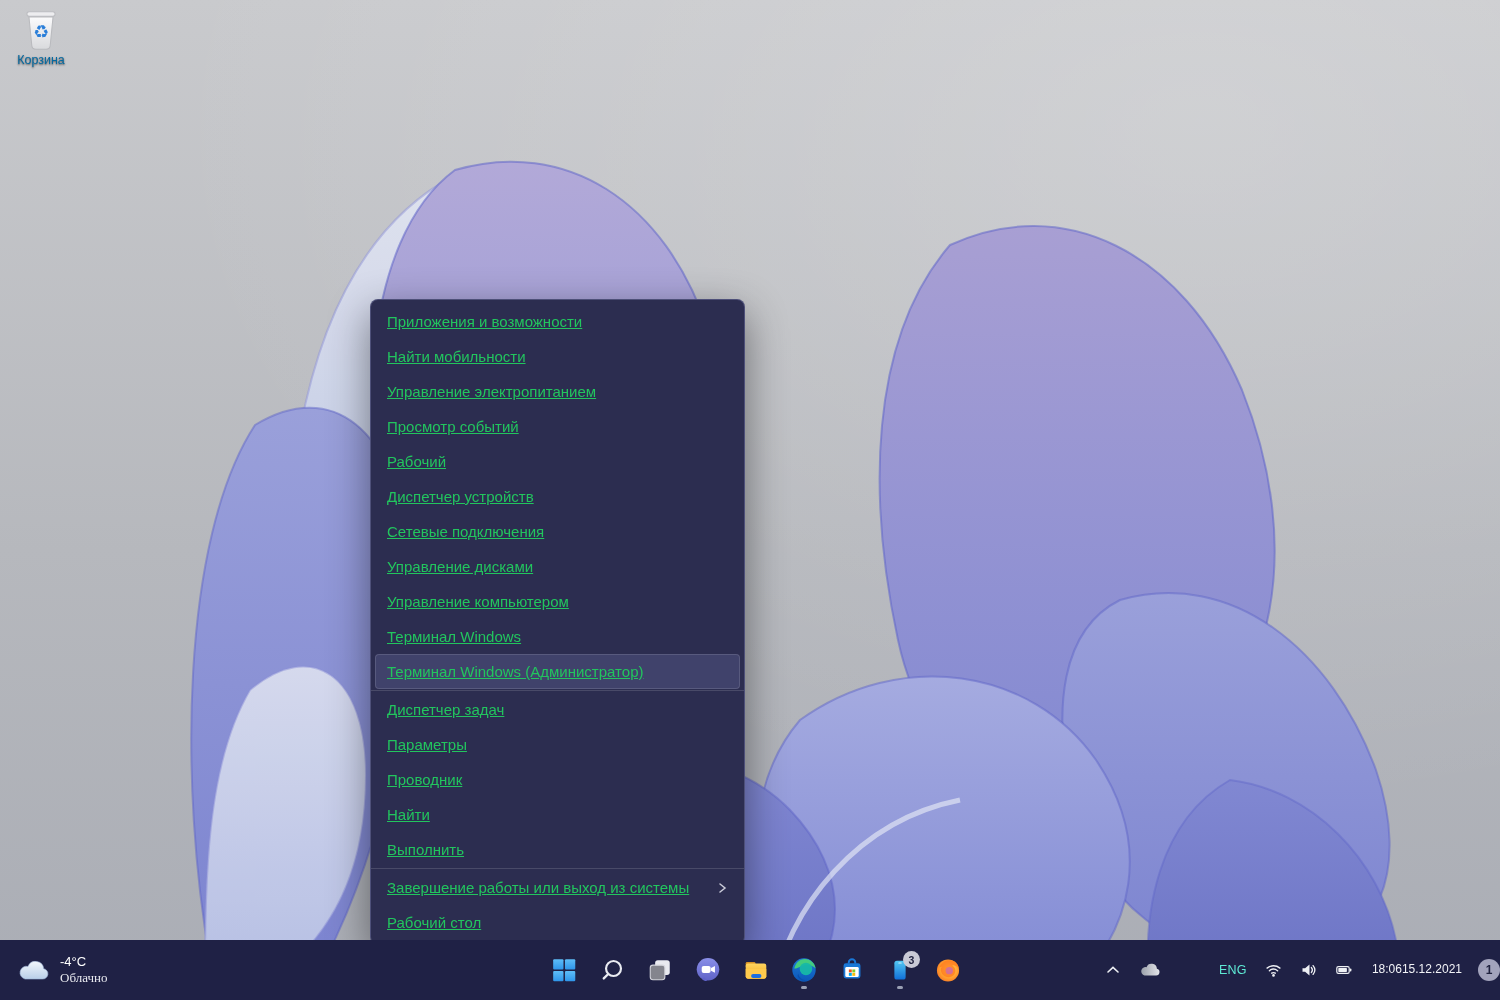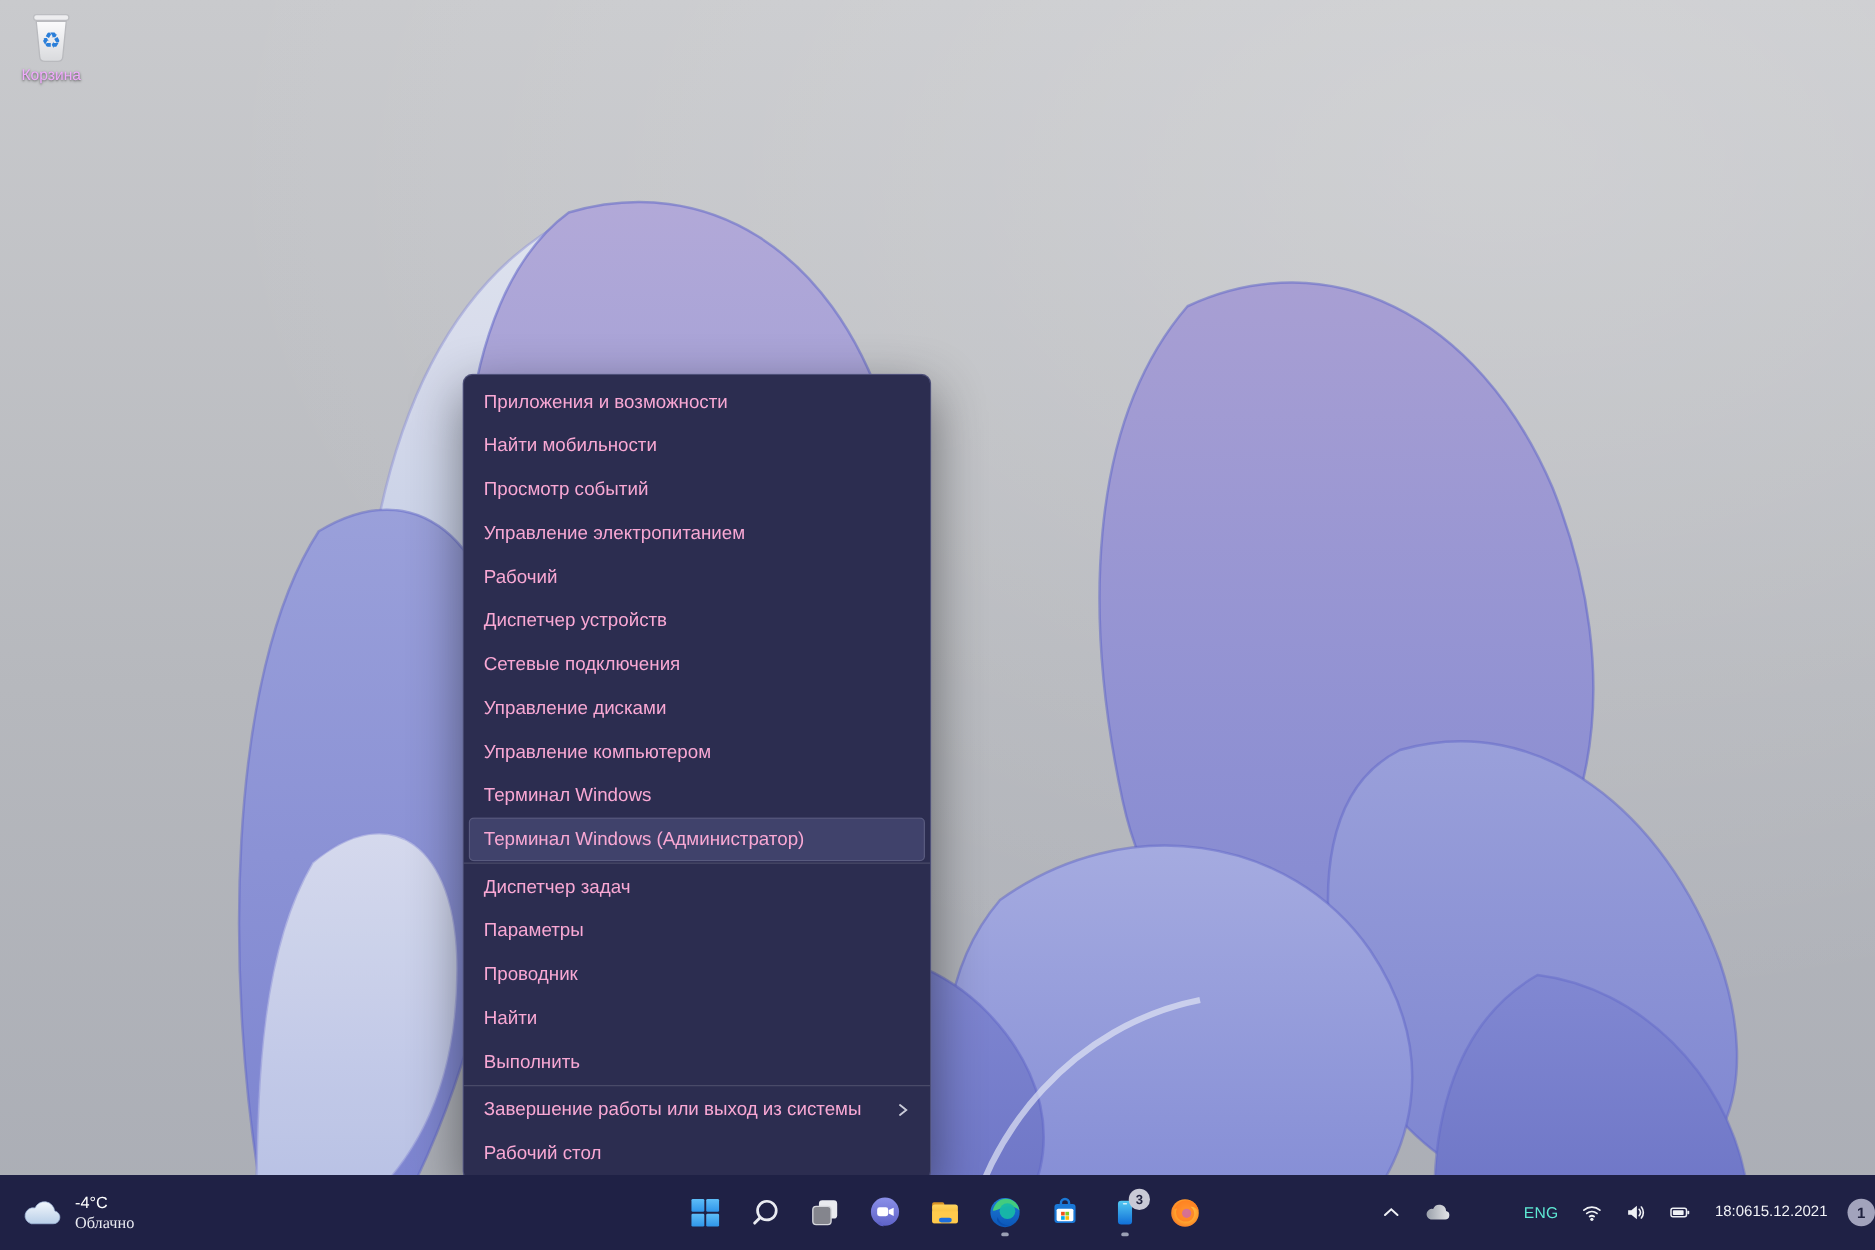--- a/index.html
+++ b/index.html
@@ -4,28 +4,28 @@
 <style>
   html,body{margin:0;padding:0;background:#000;}
   .stage{position:relative;width:1500px;height:1000px;overflow:hidden;
          font-family:"Liberation Sans","DejaVu Sans",sans-serif;
          -webkit-font-smoothing:antialiased;}
   
   .wallpaper{position:absolute;inset:0;}
   
   .recycle-bin{position:absolute;left:10px;top:6px;width:62px;display:flex;
                flex-direction:column;align-items:center;gap:1px;cursor:default;}
-  .recycle-bin .label{font-size:12.5px;color:#f0abfc;text-shadow:0 1px 2px rgba(0,0,0,.65);}
+  .recycle-bin .label{font-size:12.5px;color:#0369a1;text-shadow:0 1px 2px rgba(0,0,0,.65);}
   
   .context-menu{position:absolute;left:370px;top:299px;width:375px;box-sizing:border-box;
                 background:#2c2d50;border:1px solid rgba(120,125,170,.45);border-radius:8px;
                 padding:4px 0;box-shadow:0 14px 42px rgba(0,0,0,.45);}
   .menu-item{display:flex;justify-content:space-between;align-items:center;height:35px;
-             margin:0 4px;padding:0 12px;border-radius:4px;font-size:15px;color:#f9a8d4;
-             cursor:default;white-space:nowrap;}
+             margin:0 4px;padding:0 12px;border-radius:4px;font-size:15px;color:#22c55e;
+             cursor:default;white-space:nowrap;text-decoration:underline;}
   .menu-item.highlighted{background:#40426b;box-shadow:inset 0 0 0 1px rgba(255,255,255,.13);}
   .menu-sep{height:1px;margin:1px 0;background:rgba(255,255,255,.14);}
   .submenu-chevron{display:flex;align-items:center;opacity:.9;}
   
   .taskbar{position:absolute;left:0;bottom:0;width:100%;height:60px;background:#1f2145;
            display:flex;align-items:center;padding-left:12px;}
   .weather{position:absolute;left:0;top:0;height:100%;display:flex;align-items:center;
            gap:10px;padding:0 16px;cursor:default;}
   .weather .txt{display:flex;flex-direction:column;line-height:1.25;}
   .weather .temp{font-size:13px;color:#fff;}
@@ -128,24 +128,24 @@
   </div>
 
   <div class="context-menu">
       <div class="menu-item">
         <span>Приложения и возможности</span>
       </div>
       <div class="menu-item">
         <span>Найти мобильности</span>
       </div>
       <div class="menu-item">
+        <span>Управление электропитанием</span>
+      </div>
+      <div class="menu-item">
         <span>Просмотр событий</span>
-      </div>
-      <div class="menu-item">
-        <span>Управление электропитанием</span>
       </div>
       <div class="menu-item">
         <span>Рабочий</span>
       </div>
       <div class="menu-item">
         <span>Диспетчер устройств</span>
       </div>
       <div class="menu-item">
         <span>Сетевые подключения</span>
       </div>

